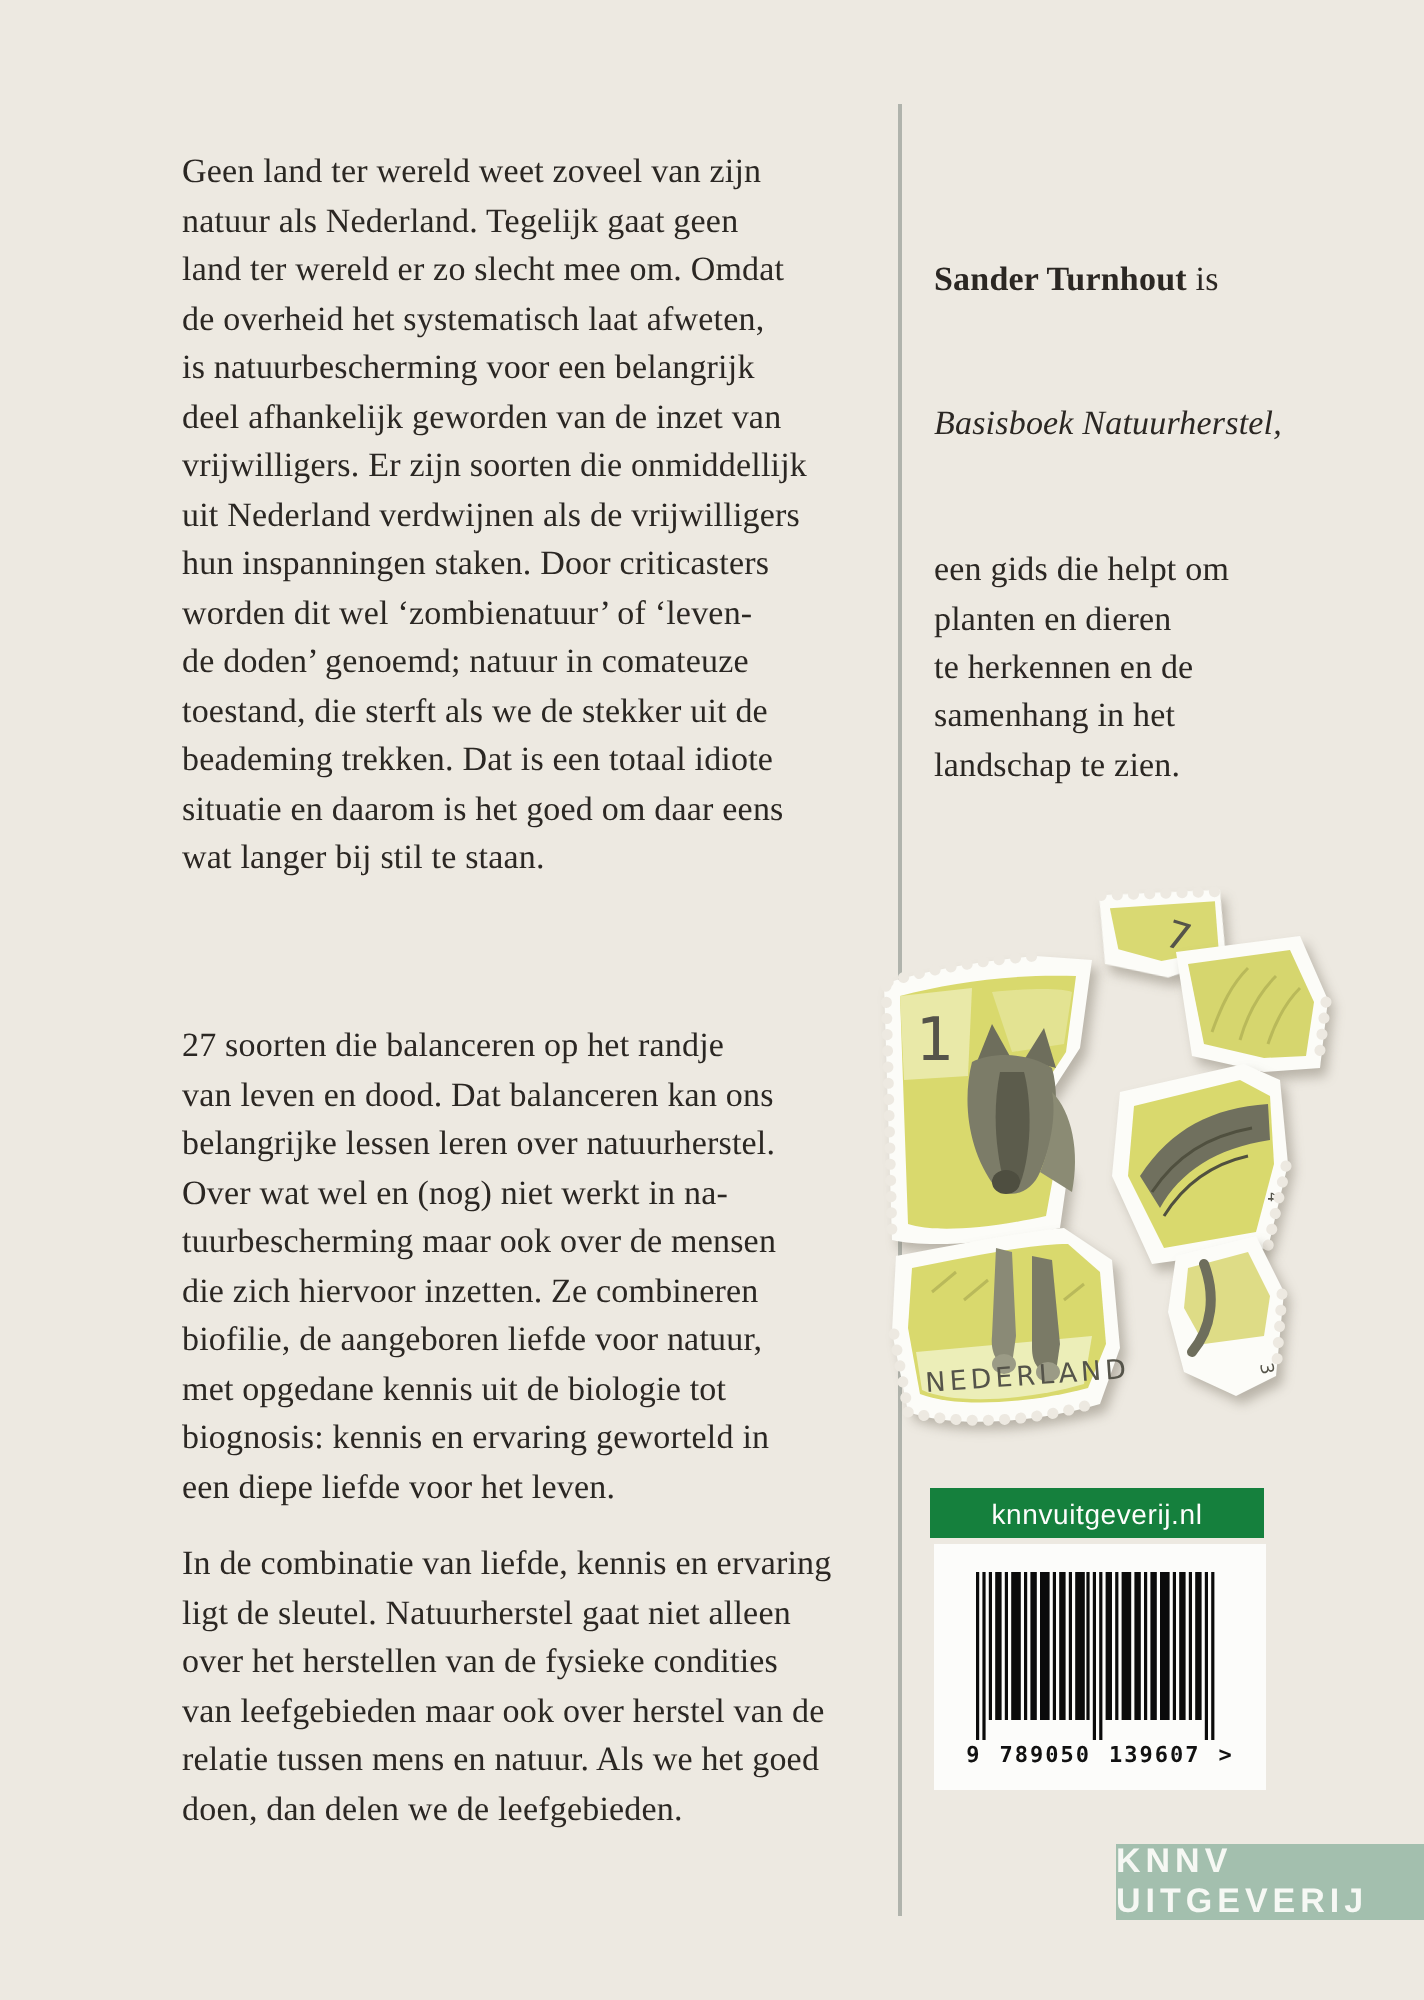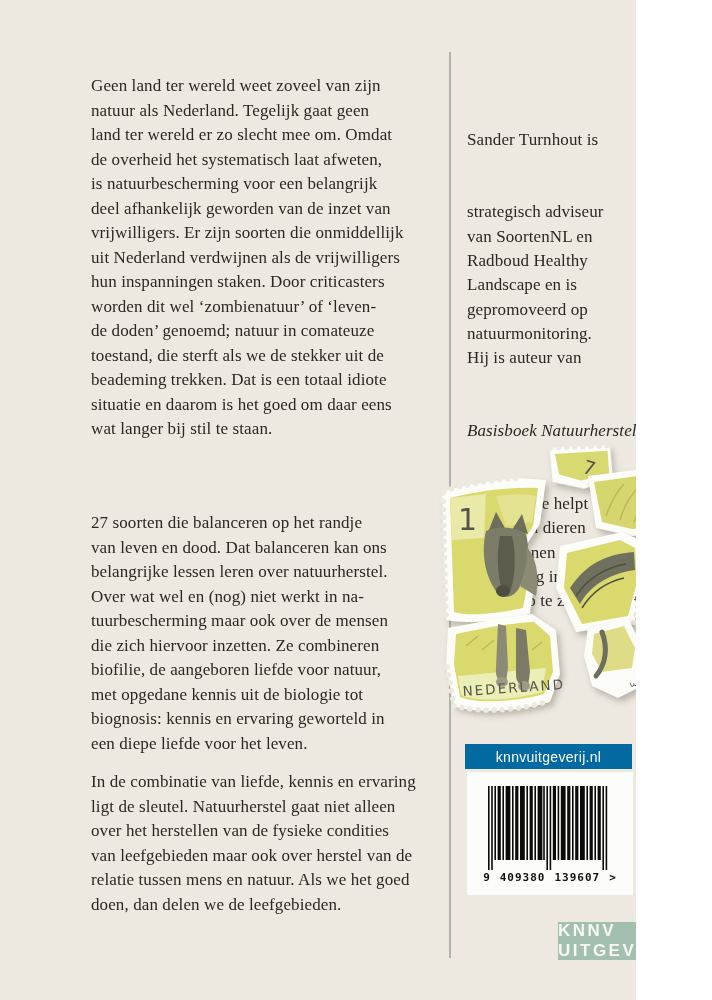--- a/index.html
+++ b/index.html
@@ -1,40 +1,40 @@
 <!DOCTYPE html>
 <html><head>
 <meta charset="utf-8">
 <style>
   html,body{margin:0;padding:0;}
   .cover{
     position:relative;
-    width:636px;height:1000px;
+    width:712px;height:1000px;
     background:#EDE9E1;
     overflow:hidden;
     font-family:"Liberation Serif", serif;
     color:#2B2723;
   }
   .divider{
     position:absolute;left:449px;top:52px;width:1.5px;height:906px;
     background:#A5A9A2;opacity:.85;
   }
   .textblock{
     position:absolute;white-space:pre;
     font-size:17px;line-height:24.5px;
     letter-spacing:.1px;
   }
   .main-col{left:91px;width:365px;}
   .author-col{left:467px;width:215px;line-height:24.3px;}
   .inline-line{white-space:pre;}
   .it{font-style:italic;}
-  .bd{font-weight:normal;}
+  .bd{font-weight:bold;}
   .site-band{
     position:absolute;left:465px;top:744px;width:167px;height:25px;
-    background:#0369a1;
+    background:#15803d;
     display:flex;align-items:center;justify-content:center;
     font-family:"Liberation Sans", sans-serif;
     font-size:14px;color:#FDFDFB;font-weight:500;letter-spacing:.3px;
   }
   .barcode-box{
     position:absolute;left:467px;top:772px;width:166px;height:123px;
     background:#FCFCFA;
   }
   .bars{position:absolute;left:21px;top:14px;}
   .isbn-row{
@@ -94,27 +94,20 @@
 
   <div class="textblock main-col" style="top:770px;">In de combinatie van liefde, kennis en ervaring
 ligt de sleutel. Natuurherstel gaat niet alleen
 over het herstellen van de fysieke condities
 van leefgebieden maar ook over herstel van de
 relatie tussen mens en natuur. Als we het goed
 doen, dan delen we de leefgebieden.</div>
 
   <div class="textblock author-col" style="top:79px;">
     <div class="inline-line"><span class="bd">Sander Turnhout</span><span> is</span></div>
-    <div>strategisch adviseur
-van SoortenNL en
-Radboud Healthy
-Landscape en is
-gepromoveerd op
-natuurmonitoring.
-Hij is auteur van</div>
     <div class="it">Basisboek Natuurherstel,</div>
     <div>een gids die helpt om
 planten en dieren
 te herkennen en de
 samenhang in het
 landschap te zien.</div>
   </div>
 
   <svg class="stamps" width="272" height="292" viewBox="0 0 272 292">
 
@@ -215,21 +208,21 @@
           <rect x="98.4" y="0" width="1.6" height="74"></rect>
         <rect x="101.6" y="0" width="3.2" height="74"></rect>
           <rect x="106.4" y="0" width="1.6" height="74"></rect>
         <rect x="109.6" y="0" width="3.2" height="74"></rect>
           <rect x="114.4" y="0" width="1.6" height="84"></rect>
         <rect x="117.6" y="0" width="1.6" height="84"></rect>
       </g>
     </svg>
     <div class="isbn-row">
       <span>9</span>
-      <span>409380</span>
+      <span>789050</span>
       <span>139607</span>
       <span>&gt;</span>
     </div>
   </div>
 
   <div class="publisher-badge">
     <span>KNNV UITGEVERIJ</span>
   </div>
 
 </div>

